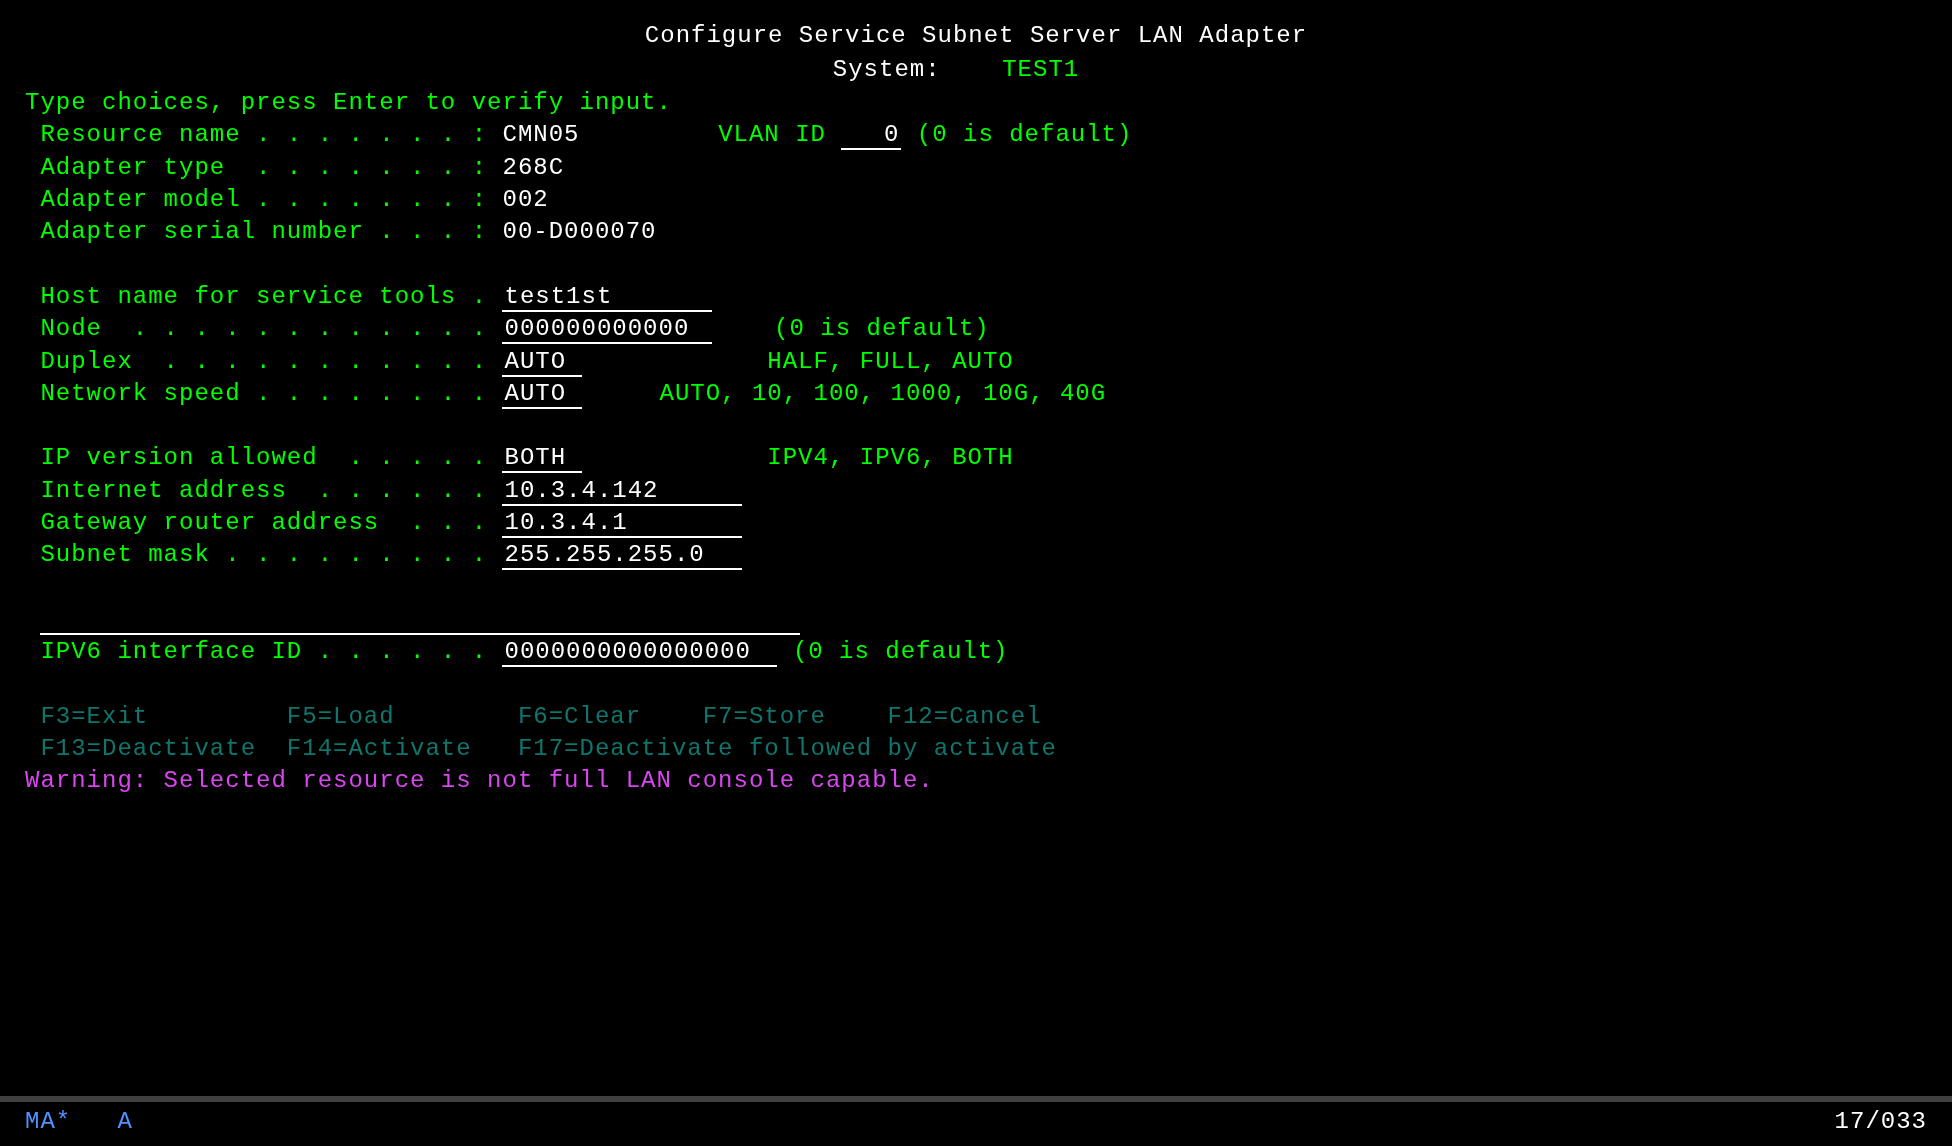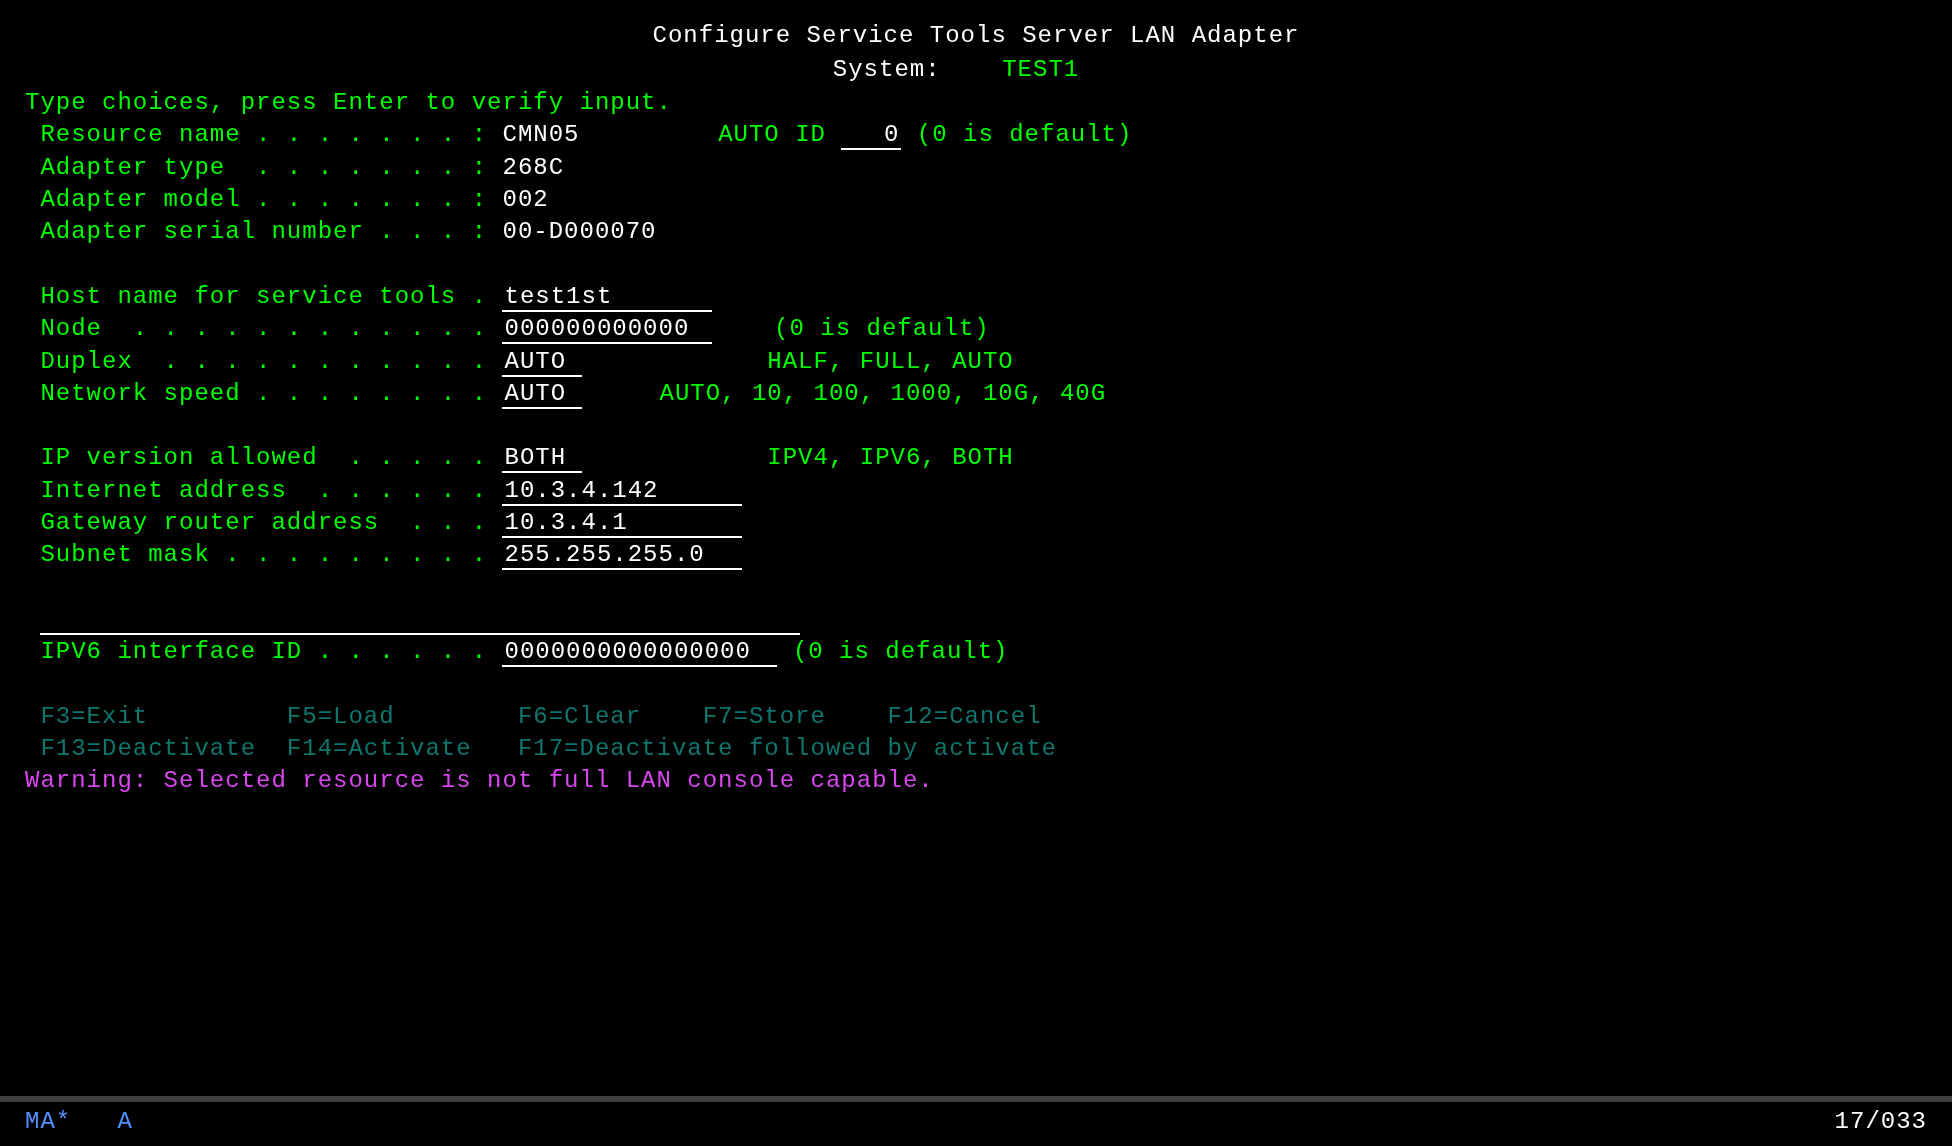--- a/index.html
+++ b/index.html
@@ -80,27 +80,27 @@
   .status-left {
     white-space: pre;
   }
   .status-right {
     color: #fff;
   }
 </style>
 </head>
 <body>
 
-<div class="title">Configure Service Tools Server LAN Adapter</div>
+<div class="title">Configure Service Subnet Server LAN Adapter</div>
 
 <div class="system-line row"><span class="system-label white">System:</span><span>    </span><span class="green">TEST1</span></div>
 
 <div class="row green">Type choices, press Enter to verify input.</div>
 
-<div class="row"><span class="green"> Resource name . . . . . . . :</span><span> </span><span class="white">CMN05</span><span>         </span><span class="green">AUTO ID</span><span> </span><input class="input-field vlan-input" value="0" style=""><span> </span><span class="green">(0 is default)</span></div>
+<div class="row"><span class="green"> Resource name . . . . . . . :</span><span> </span><span class="white">CMN05</span><span>         </span><span class="green">VLAN ID</span><span> </span><input class="input-field vlan-input" value="0" style=""><span> </span><span class="green">(0 is default)</span></div>
 
 <div class="row"><span class="green"> Adapter type  . . . . . . . :</span><span> </span><span class="white">268C</span></div>
 
 <div class="row"><span class="green"> Adapter model . . . . . . . :</span><span> </span><span class="white">002</span></div>
 
 <div class="row"><span class="green"> Adapter serial number . . . :</span><span> </span><span class="white">00-D000070</span></div>
 
 <div class="spacer"></div>
 
 <div class="row"><span class="green"> Host name for service tools .</span><span> </span><input class="input-field w-hostname" value="test1st" style=""></div>

